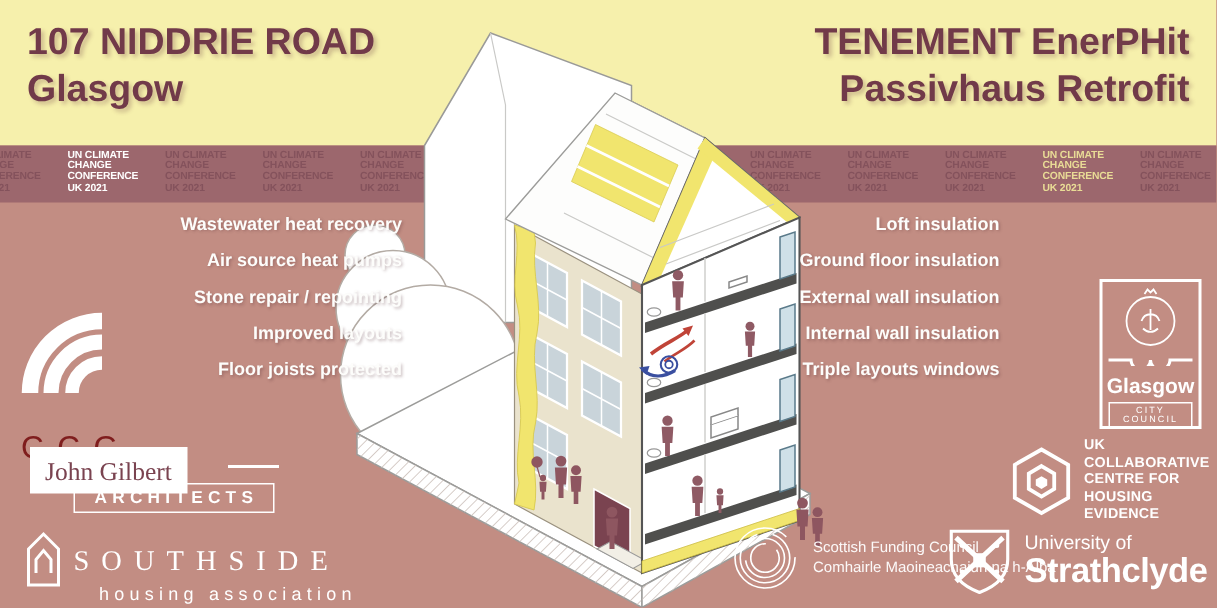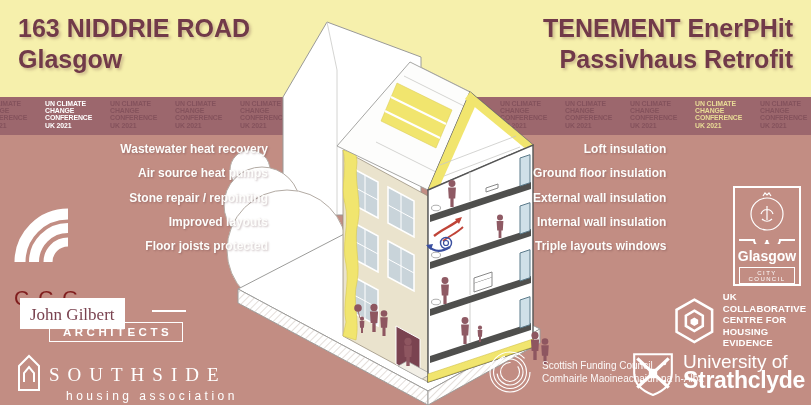--- a/index.html
+++ b/index.html
@@ -50,21 +50,21 @@
   .gcc-sub{border:1px solid #fff;font-size:6px;letter-spacing:1.4px;padding:1.5px 0 1px;margin:3px 4px 0;}
   
   .ukcche{left:674px;top:291px;display:flex;align-items:center;}
   .ukcche-text{margin-left:8px;font-weight:700;font-size:9.5px;line-height:11.5px;letter-spacing:0.2px;}
   
   .sfc{left:487px;top:349px;display:flex;align-items:center;}
   .sfc-text{margin-left:9px;font-size:10px;line-height:13.5px;font-weight:400;opacity:0.95;}
   
   .strath{left:632px;top:350px;display:flex;align-items:center;}
   .strath-text{margin-left:9px;}
-  .strath-l1{font-size:19px;line-height:14px;}
+  .strath-l1{font-size:13px;line-height:14px;}
   .strath-l2{font-size:23px;font-weight:700;line-height:23px;letter-spacing:-0.3px;}
 </style>
 </head>
 <body>
 
 <div class="band-yellow"></div>
 
 <div class="cop-strip">
     <div class="cop-cell">
       <div>UN CLIMATE</div>
@@ -285,21 +285,21 @@
     <use href="#person" transform="translate(362,333) scale(0.7)"></use>
     <line x1="360" y1="318" x2="358" y2="311" stroke="#8E5660" stroke-width="0.8"></line>
     <circle cx="358" cy="308" r="3.8"></circle>
     <use href="#person" transform="translate(408,366) scale(1.2)"></use>
     <use href="#person" transform="translate(535,360) scale(1.2)"></use>
     <use href="#person" transform="translate(545,364) scale(1.1)"></use>
   </g>
 </svg>
 
 <div class="title title-left">
-  <div>163 NIDDRIE ROAD</div>
+  <div>107 NIDDRIE ROAD</div>
   <div>Glasgow</div>
 </div>
 <div class="title title-right">
   <div>TENEMENT EnerPHit</div>
   <div>Passivhaus Retrofit</div>
 </div>
 
 <div class="features features-left">
   <div>Wastewater heat recovery</div>
   <div>Air source heat pumps</div>

